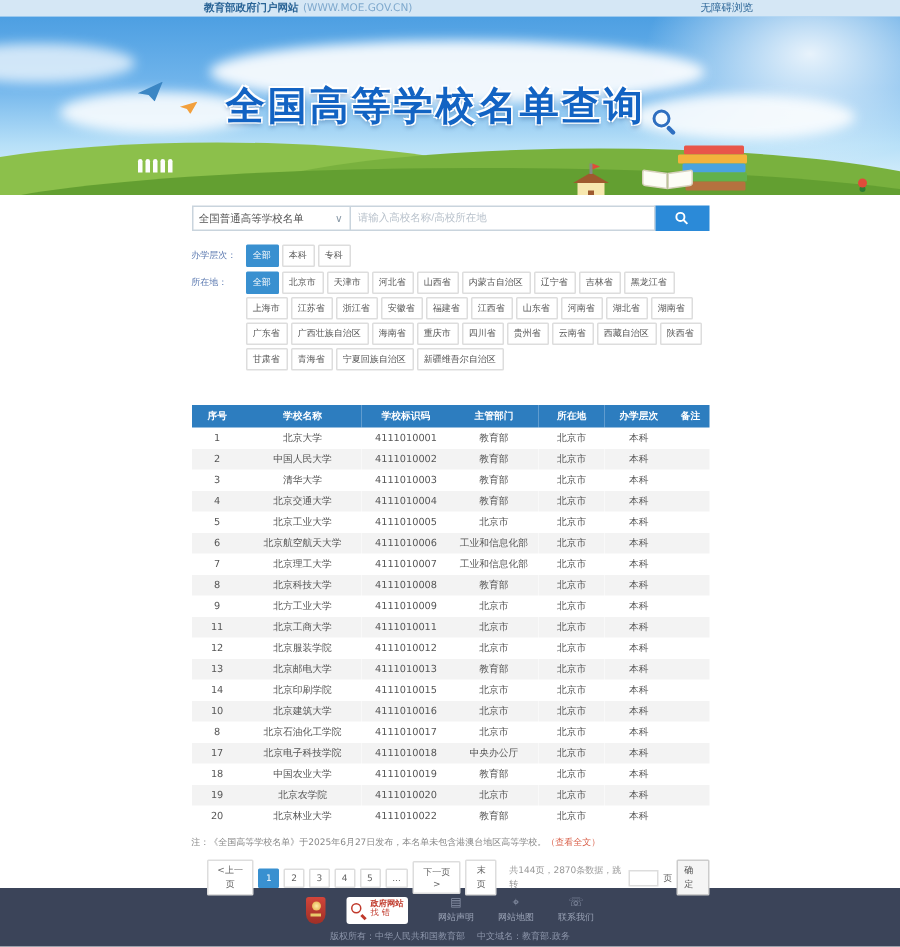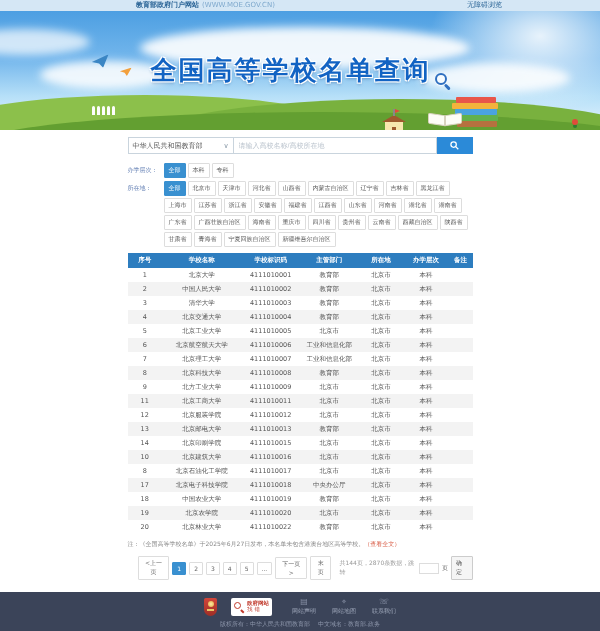--- a/index.html
+++ b/index.html
@@ -70,21 +70,21 @@
   .sinput::placeholder{color:#b9c2cc;}
   .sbtn{width:36px;background:#2b8ad8;border:none;display:flex;align-items:center;justify-content:center;cursor:pointer;}
 
   .filters{margin-top:9px;font-size:6px;}
   .frow{display:flex;margin-bottom:3px;}
   .flabel{width:36px;color:#5b79b0;padding-top:3px;flex-shrink:0;}
   .fbtns{display:flex;flex-wrap:wrap;gap:2px;flex:1;align-content:flex-start;}
   .fbtn{border:1px solid #ddd;background:#fff;color:#555;padding:2px 4px;cursor:pointer;white-space:nowrap;border-radius:1px;}
   .fbtn.active{background:#3990d0;border-color:#3990d0;color:#fff;}
 
-  .tablewrap{margin-top:6px;}
+  .tablewrap{margin-top:23px;}
   table{width:100%;border-collapse:collapse;font-size:6.5px;table-layout:fixed;}
   thead th{background:#2d7dbf;color:#fff;font-weight:bold;height:15px;text-align:center;}
   tbody td{height:14px;text-align:center;color:#555;overflow:hidden;white-space:nowrap;}
   tbody tr:nth-child(even){background:#f3f3f3;}
   th:nth-child(1),td:nth-child(1){width:10%;}
   th:nth-child(2),td:nth-child(2){width:23%;}
   th:nth-child(3),td:nth-child(3){width:17%;}
   th:nth-child(4),td:nth-child(4){width:17%;}
   th:nth-child(5),td:nth-child(5){width:13%;}
   th:nth-child(6),td:nth-child(6){width:13%;}
@@ -172,21 +172,21 @@
         <span class="handle"></span>
       </span>
   </div>
 </div>
 
 <div class="content">
   <div class="inner">
 
     <div class="searchbar">
       <div class="sel">
-        <span>中华人民共和国教育部</span>
+        <span>全国普通高等学校名单</span>
         <span class="chev">∨</span>
       </div>
       <input class="sinput" placeholder="请输入高校名称/高校所在地" style="">
       <button class="sbtn">
         <svg width="9" height="9" viewBox="0 0 10 10">
           <circle cx="4" cy="4" r="3" fill="none" stroke="#fff" stroke-width="1.4"></circle>
           <line x1="6.3" y1="6.3" x2="9.2" y2="9.2" stroke="#fff" stroke-width="1.4"></line>
         </svg>
       </button>
     </div>

